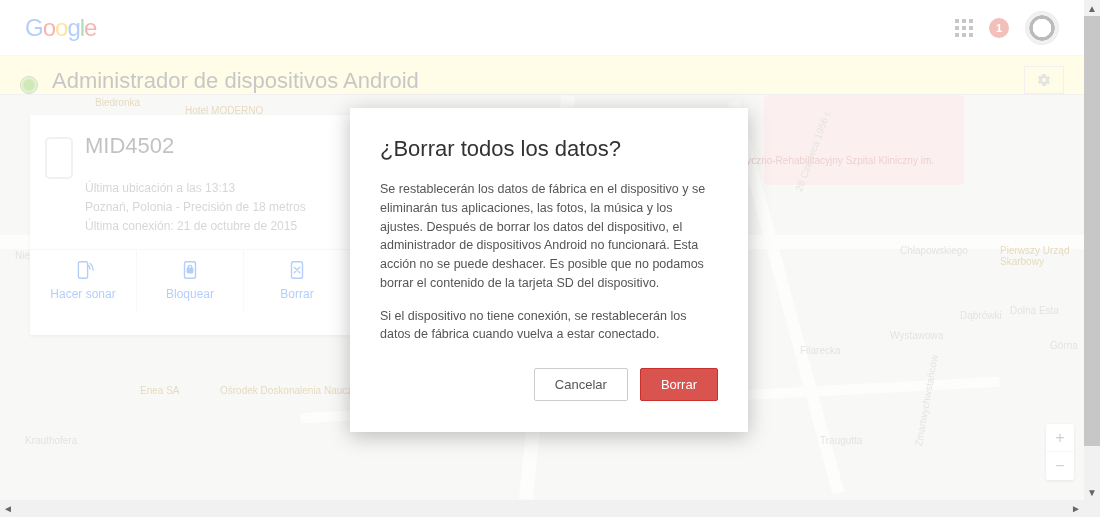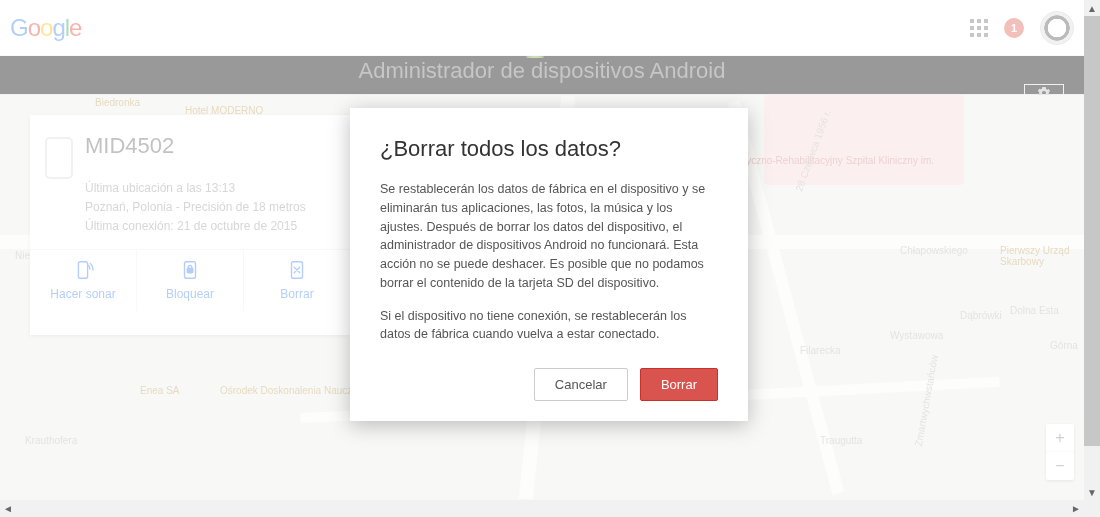--- a/index.html
+++ b/index.html
@@ -16,21 +16,21 @@
       height: 500px;
       overflow: hidden;
       position: relative;
       background: #f0f0ed;
     }
     .header {
       background: #fff;
       height: 55px;
       display: flex;
       align-items: center;
-      padding: 0 10px;
+      padding: 0 25px;
       position: relative;
     }
     .logo {
       font-size: 24px;
       font-weight: 500;
       letter-spacing: -1px;
     }
     .logo .g1 { color: #4285f4; }
     .logo .o1 { color: #ea4335; }
     .logo .o2 { color: #fbbc05; }
@@ -62,28 +62,27 @@
       justify-content: center;
       font-weight: bold;
     }
     .avatar {
       width: 34px; height: 34px;
       border-radius: 50%;
       background: radial-gradient(circle at center, #fff 40%, #555 42%, #555 55%, #ddd 57%);
       border: 1px solid #ccc;
     }
     .subheader {
-      background: #000000;
+      background: #fef9c3;
       height: 40px;
       display: flex;
-      align-items: center;
+      align-items: flex-end;
       padding: 0 20px;
       border-top: 1px solid #eee;
       border-bottom: 1px solid #ddd;
-      flex-direction: column;
     }
     .green-pin {
       width: 18px; height: 18px;
       border-radius: 50%;
       background: radial-gradient(circle, #8bc34a 40%, #cde8b5 70%);
       border: 1px solid #88b04b;
       margin-right: 14px;
     }
     .subheader-title {
       font-size: 22px;
@@ -208,21 +207,21 @@
       height: 500px;
       background: rgba(255,255,255,0.6);
     }
     .dialog {
       position: absolute;
       top: 108px;
       left: 350px;
       width: 398px;
       background: #fff;
       box-shadow: 0 4px 20px rgba(0,0,0,0.25);
-      padding: 28px 30px 20px 30px;
+      padding: 28px 30px 31px 30px;
     }
     .dialog-title {
       font-size: 22px;
       color: #333;
       font-weight: 400;
       margin-bottom: 18px;
     }
     .dialog-body {
       font-size: 12.5px;
       color: #555;

